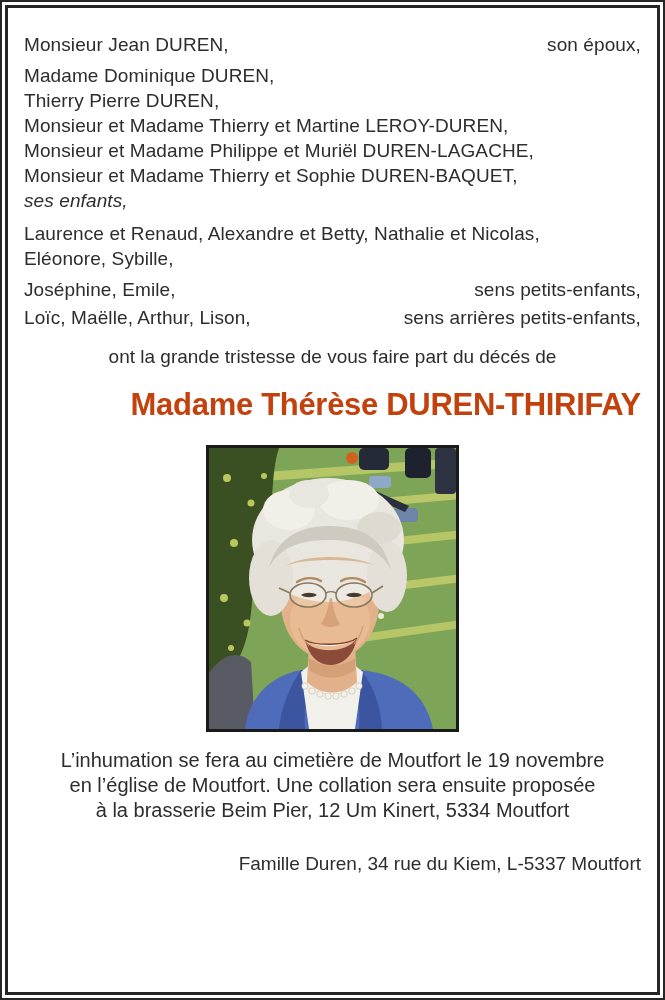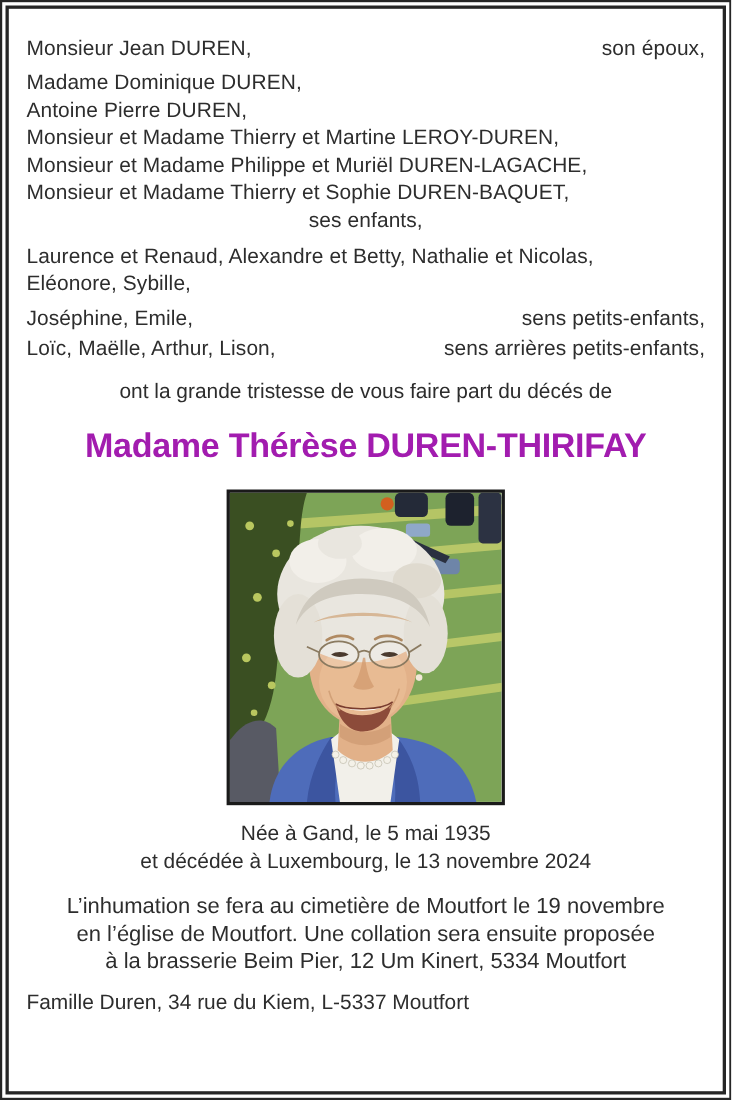--- a/index.html
+++ b/index.html
@@ -28,38 +28,38 @@
     left: 8px; right: 8px; top: 8px; bottom: 8px;
     padding: 24px 16px 0 16px;
     box-sizing: border-box;
   }
   .line, .split-line, .right-label {
     font-size: 19px;
     line-height: 25px;
     letter-spacing: 0.1px;
   }
   .split-line { display: flex; justify-content: space-between; }
-  .right-label { text-align: center; }
+  .right-label { text-align: left; font-style: italic; }
   .mb6 { margin-bottom: 6px; }
   .mb8 { margin-bottom: 8px; }
   .mt3 { margin-top: 3px; }
   .mt6 { margin-top: 6px; }
   .announcement {
     margin-top: 14px;
     text-align: center;
     font-size: 19px;
     line-height: 25px;
   }
   .deceased-name {
     margin-top: 18px;
-    text-align: center;
+    text-align: right;
     font-size: 31px;
     line-height: 36px;
     font-weight: bold;
-    color: #a21caf;
+    color: #c2410c;
     letter-spacing: -0.3px;
   }
   .photo-wrap {
     margin-top: 22px;
     display: flex;
     justify-content: center;
   }
   .photo {
     width: 247px;
     height: 281px;
@@ -72,43 +72,43 @@
     font-size: 19px;
     line-height: 25px;
   }
   .funeral {
     margin-top: 16px;
     text-align: center;
     font-size: 20px;
     line-height: 25px;
   }
   .family-address {
-    margin-top: 12px;
-    text-align: left;
+    margin-top: 28px;
+    text-align: right;
     font-size: 19px;
     line-height: 25px;
   }
 </style>
 </head>
 <body>
 
 <div class="card">
   <div class="frame-outer"></div>
   <div class="frame-inner"></div>
 
   <div class="content">
 
     <div class="split-line mb6">
       <span>Monsieur Jean DUREN,</span>
       <span>son époux,</span>
     </div>
 
     <div>
       <div class="line">Madame Dominique DUREN,</div>
-      <div class="line">Antoine Pierre DUREN,</div>
+      <div class="line">Thierry Pierre DUREN,</div>
       <div class="line">Monsieur et Madame Thierry et Martine LEROY-DUREN,</div>
       <div class="line">Monsieur et Madame Philippe et Muriël DUREN-LAGACHE,</div>
       <div class="line">Monsieur et Madame Thierry et Sophie DUREN-BAQUET,</div>
     </div>
     <div class="right-label mb8">ses enfants,</div>
 
     <div>
       <div class="line">Laurence et Renaud, Alexandre et Betty, Nathalie et Nicolas,</div>
       <div class="line">Eléonore, Sybille,</div>
     </div>
@@ -221,24 +221,20 @@
           <path d="M96,192 C106,198 138,198 148,190" stroke="#7a3c2e" stroke-width="1.4" fill="none"></path>
         </g>
 
         <path d="M90,180 C92,188 96,194 100,198" stroke="#c9956c" stroke-width="1.4" fill="none" opacity="0.7"></path>
         <path d="M154,178 C152,186 149,192 145,196" stroke="#c9956c" stroke-width="1.4" fill="none" opacity="0.7"></path>
 
         <circle cx="172" cy="168" r="3" fill="#f0e8d8"></circle>
       </svg>
     </div>
 
-    <div class="dates">
-      <div>Née à Gand, le 5 mai 1935</div>
-      <div>et décédée à Luxembourg, le 13 novembre 2024</div>
-    </div>
 
     <div class="funeral">
       <div>L’inhumation se fera au cimetière de Moutfort le 19 novembre</div>
       <div>en l’église de Moutfort. Une collation sera ensuite proposée</div>
       <div>à la brasserie Beim Pier, 12 Um Kinert, 5334 Moutfort</div>
     </div>
 
     <div class="family-address">Famille Duren, 34 rue du Kiem, L-5337 Moutfort</div>
 
   </div>

